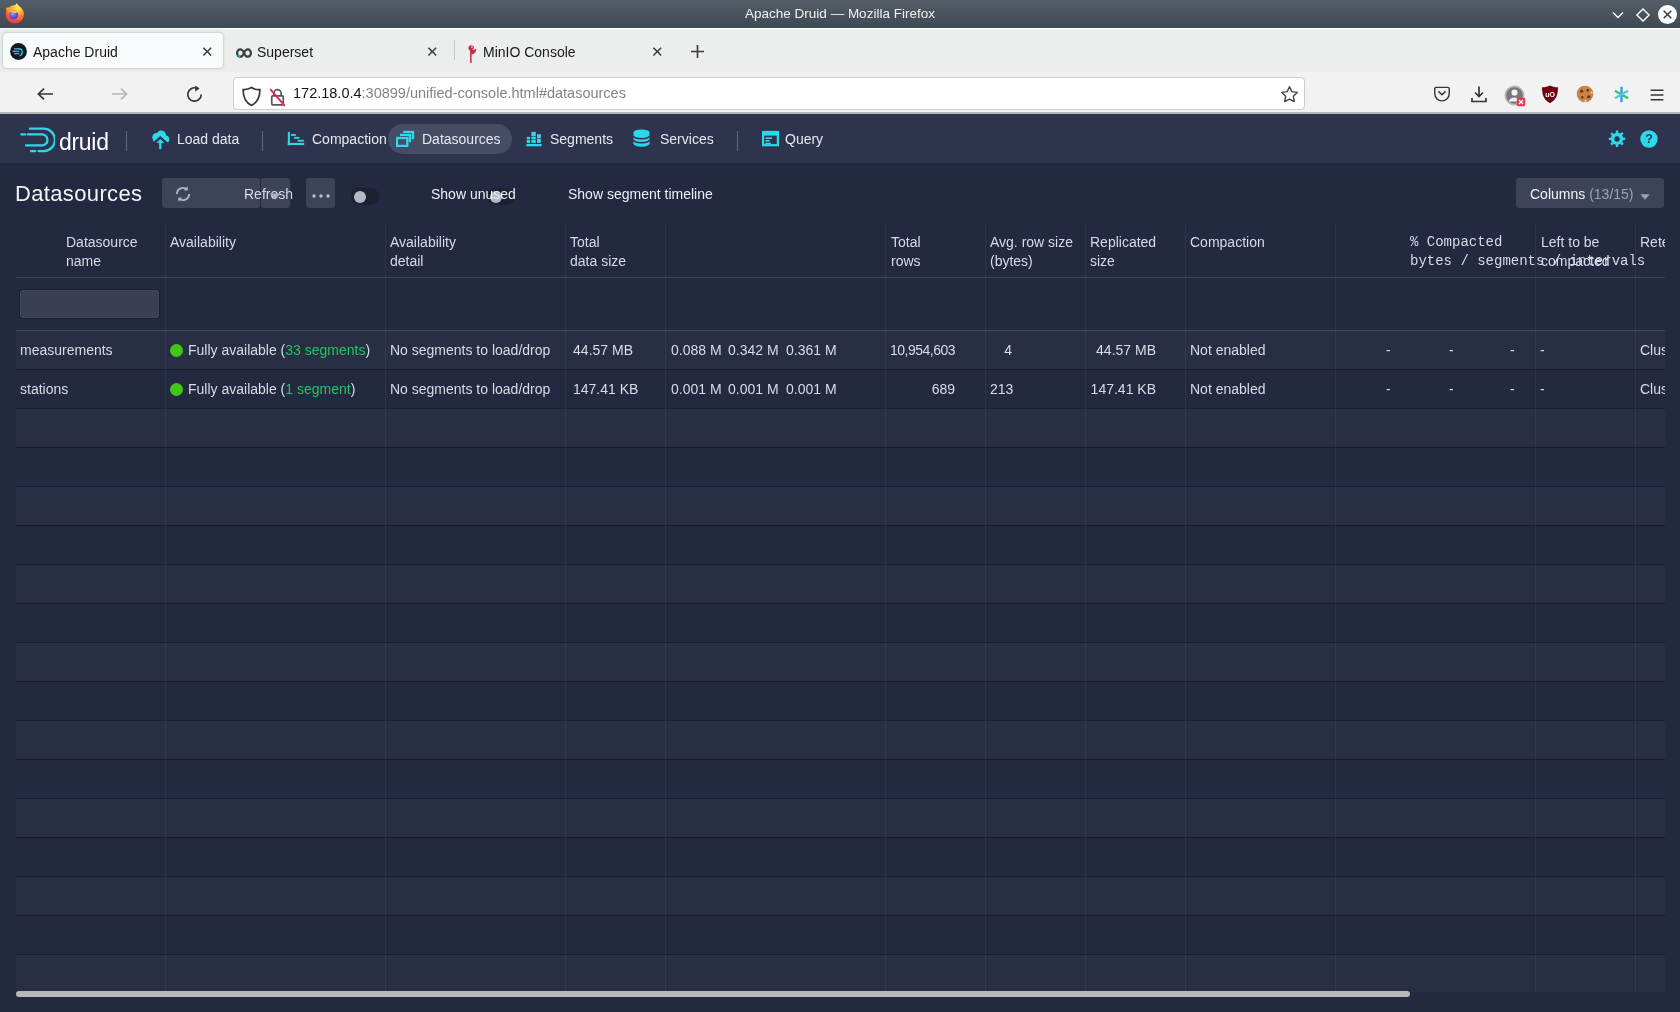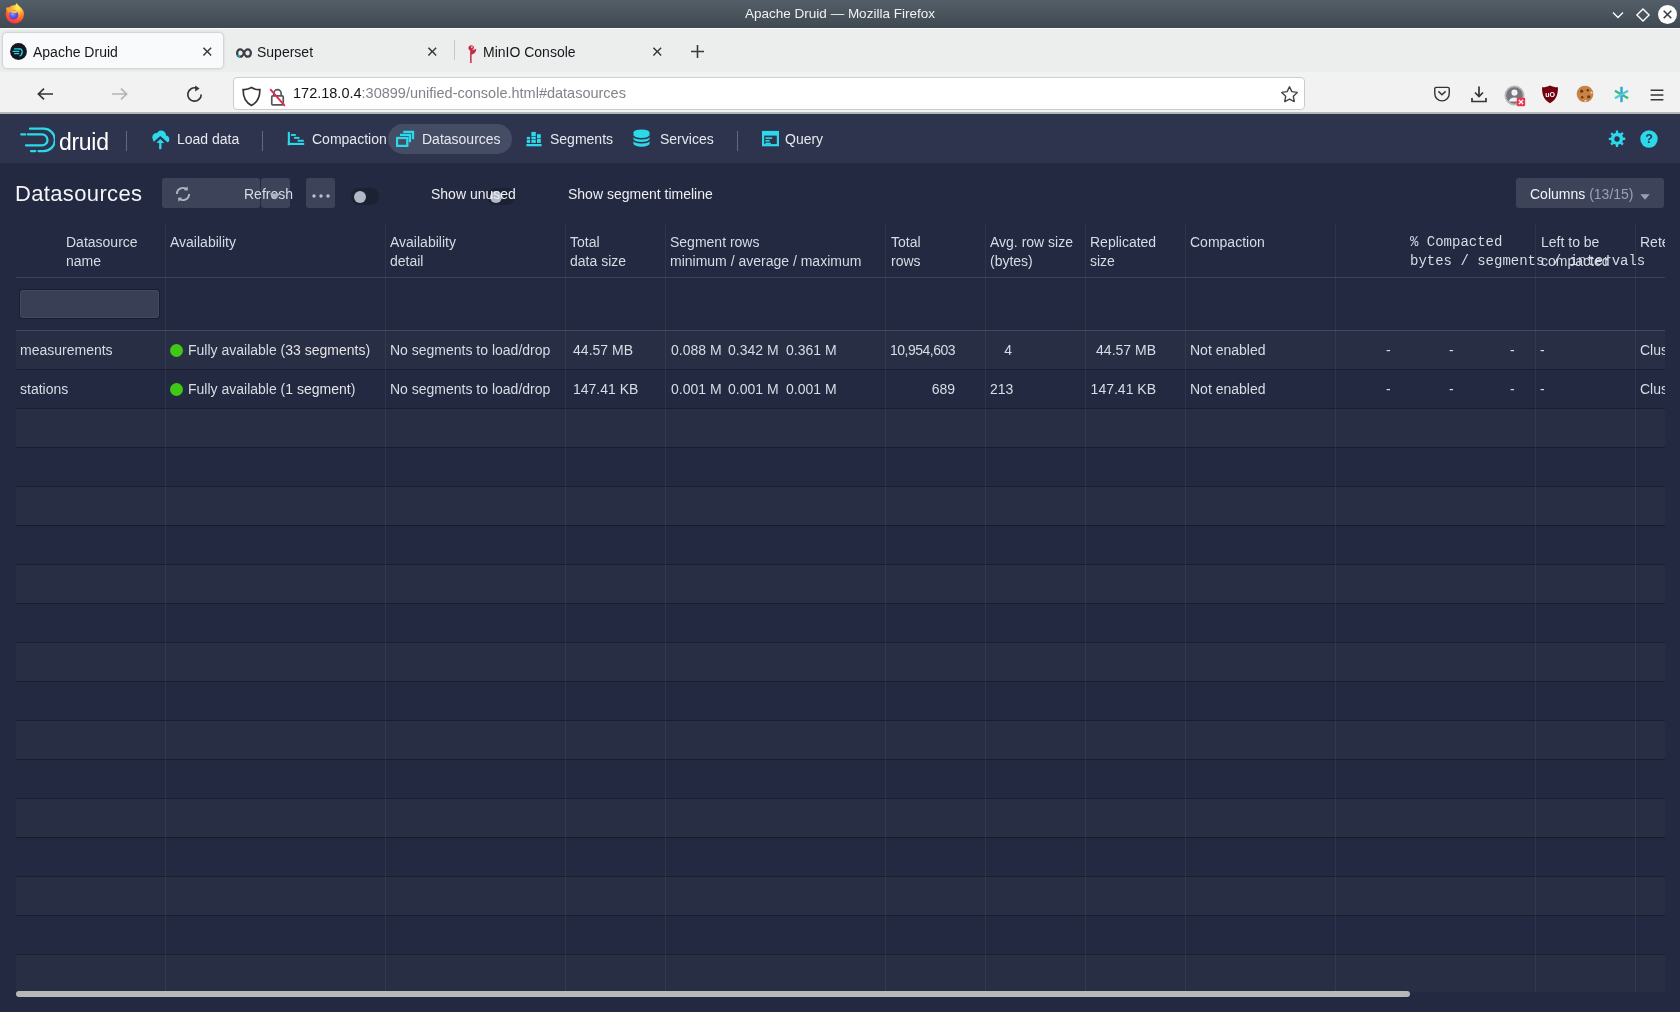--- a/index.html
+++ b/index.html
@@ -29,21 +29,21 @@
   .btn { background:#3d445a; border-radius:3px; }
   #title { left:15px; top:67px; font-size:22px; color:#f3f5f9; letter-spacing:0.35px; }
   .toolbtn-txt { color:#d7dbe3; font-size:14px;margin-left:43px; }
 
   
   .vline { top:109px; width:1px; height:769px; background:rgba(255,255,255,.055); }
   .hline { left:16px; width:1649px; height:1px; background:rgba(0,0,0,.3); }
   .stripe { left:16px; width:1649px; height:39px; background:rgba(255,255,255,.025); }
   .hcell { top:119px; font-size:14px; color:#d6dbe4; line-height:18.5px; white-space:pre; }
   .cell { font-size:14px; color:#d8dce5; white-space:pre; }
-  .link { color:#e5e5e5;text-align:right; }
+  .link { color:#22c55e;text-align:right; }
 </style>
 </head>
 <body>
 
 <div id="titlebar" class="abs">
   <div class="abs title">Apache Druid — Mozilla Firefox</div>
   <svg class="abs" style="left:4px; top:2px;" width="21" height="22" viewBox="0 0 21 22">
     <defs>
       <radialGradient id="fxa" cx="62%" cy="18%" r="95%">
         <stop offset="0%" stop-color="#fff44f"></stop>
@@ -313,22 +313,20 @@
     <div class="abs hline" style="top:801px;"></div>
     <div class="abs hline" style="top:840px;"></div>
 
     <div class="abs hcell" style="left:18px;margin-left:48px;">Datasource
 name</div>
     <div class="abs hcell" style="left:170px;">Availability</div>
     <div class="abs hcell" style="left:390px;">Availability
 detail</div>
     <div class="abs hcell" style="left:570px;">Total
 data size</div>
-    <div class="abs hcell" style="left:670px;">Segment rows
-minimum / average / maximum</div>
     <div class="abs hcell" style="left:891px;">Total
 rows</div>
     <div class="abs hcell" style="left:990px;">Avg. row size
 (bytes)</div>
     <div class="abs hcell" style="left:1090px;">Replicated
 size</div>
     <div class="abs hcell" style="left:1190px;">Compaction</div>
     <div class="abs hcell" style="left:1410px;font-family:Liberation Mono, monospace;">% Compacted
 bytes / segments / intervals</div>
     <div class="abs hcell" style="left:1541px;">Left to be

